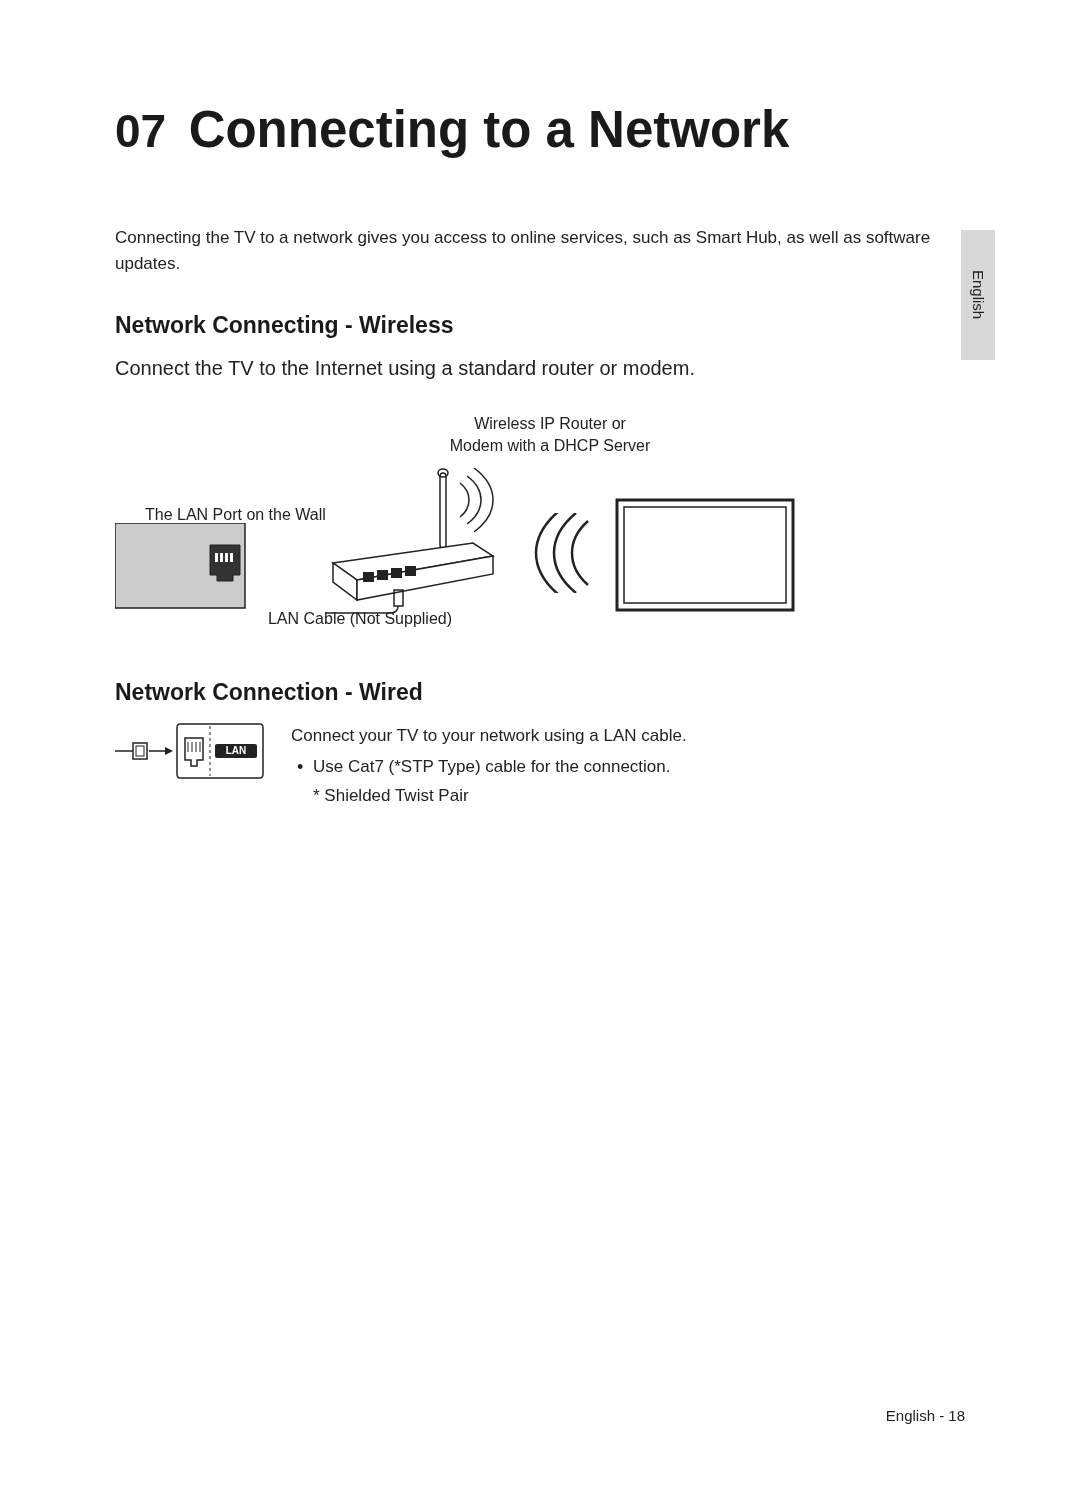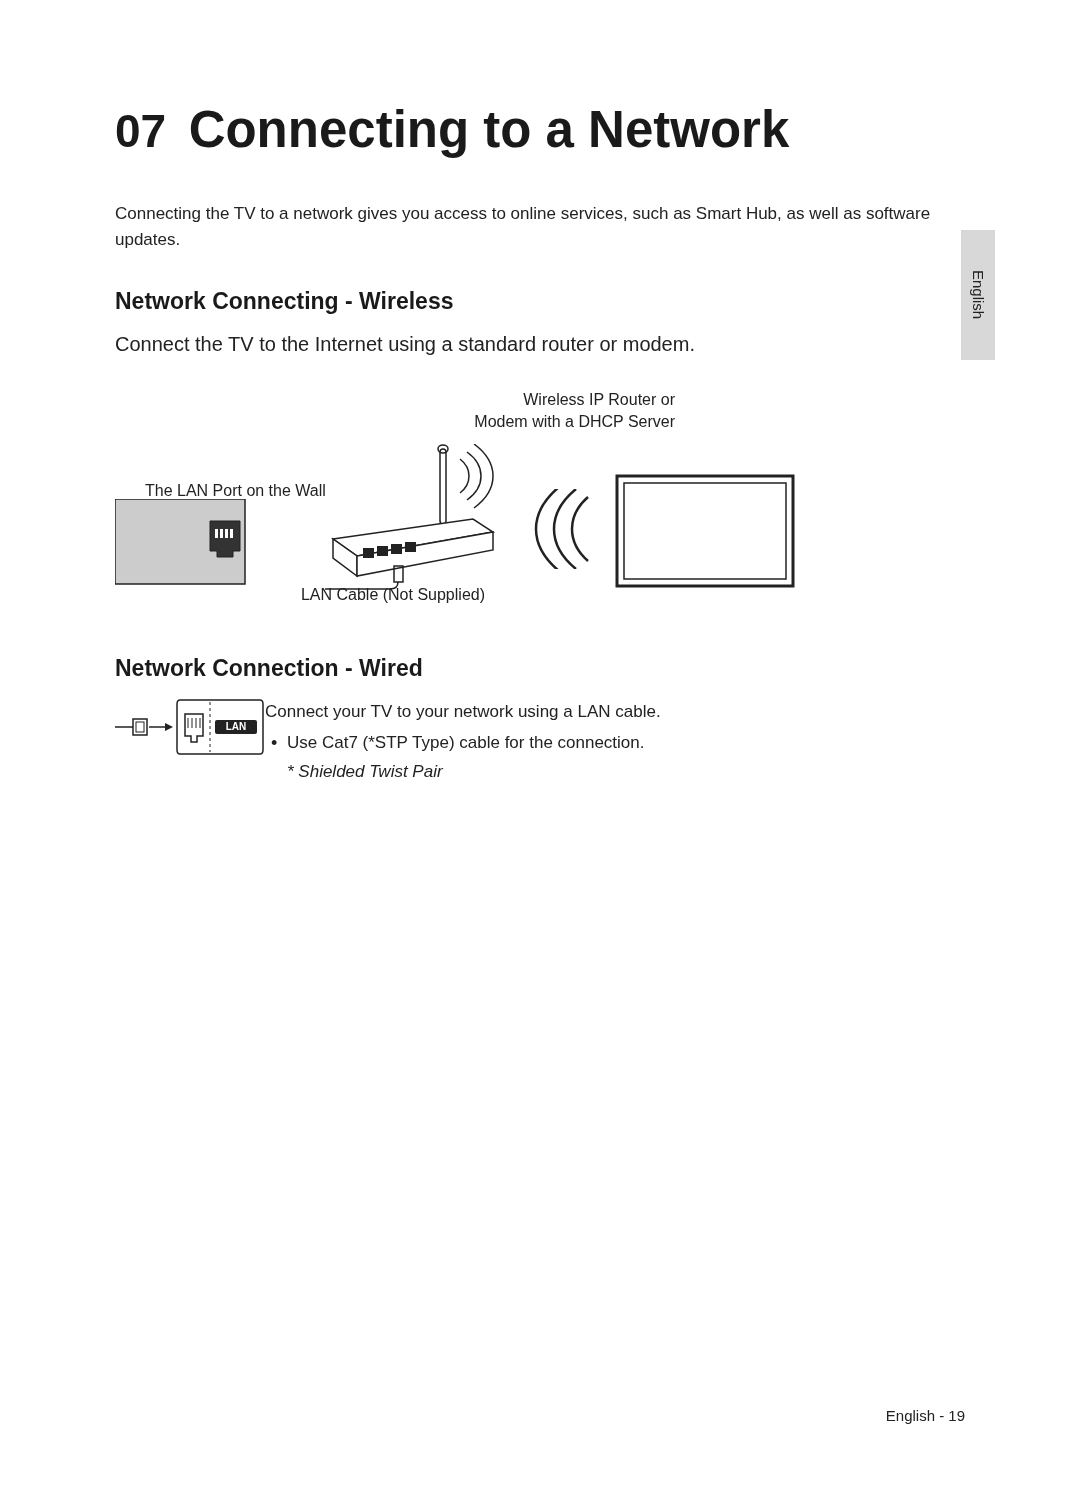--- a/index.html
+++ b/index.html
@@ -27,21 +27,21 @@
     }
     .chapter-title {
       font-size: 51px;
       font-weight: bold;
       color: #1a1a1a;
       display: inline;
       margin-left: 18px;
     }
     .intro-text {
       font-size: 17px;
-      margin-top: 42px;
+      margin-top: 66px;
       color: #222;
       line-height: 1.5;
     }
     .section-heading {
       font-size: 23px;
       font-weight: bold;
       color: #1a1a1a;
       margin-top: 36px;
     }
     .body-text {
@@ -50,21 +50,21 @@
       color: #222;
       line-height: 1.5;
     }
     .diagram-container {
       margin-top: 30px;
       position: relative;
       height: 230px;
     }
     .diagram-label {
       font-size: 16px;
-      text-align: right;
+      text-align: center;
       color: #222;
       line-height: 1.4;
     }
     .router-label {
       position: absolute;
       left: 310px;
       top: 0;
       width: 250px;
     }
     .lan-port-label {
@@ -102,20 +102,21 @@
     }
     .wired-section {
       display: flex;
       align-items: flex-start;
       margin-top: 16px;
     }
     .lan-port-diagram {
       flex-shrink: 0;
     }
     .wired-text-block {
+      margin-left: 26px;
       font-size: 17px;
       line-height: 1.6;
     }
     .wired-intro {
       margin-bottom: 4px;
     }
     .bullet-list {
       list-style: none;
       padding-left: 0;
     }
@@ -126,21 +127,20 @@
     }
     .bullet-list li::before {
       content: "•";
       position: absolute;
       left: 6px;
       font-size: 18px;
     }
     .footnote {
       padding-left: 22px;
       font-size: 17px;
-      font-style: italic;
     }
     .side-tab {
       position: absolute;
       right: 85px;
       top: 230px;
       width: 34px;
       height: 130px;
       background: #d8d8d8;
       display: flex;
       align-items: center;
@@ -248,13 +248,13 @@
       <p class="footnote">* Shielded Twist Pair</p>
     </div>
   </div>
 
 </div>
 
 <div class="side-tab">
   <span class="side-tab-text">English</span>
 </div>
 
-<div class="page-number">English - 19</div>
+<div class="page-number">English - 18</div>
 
 </body></html>

